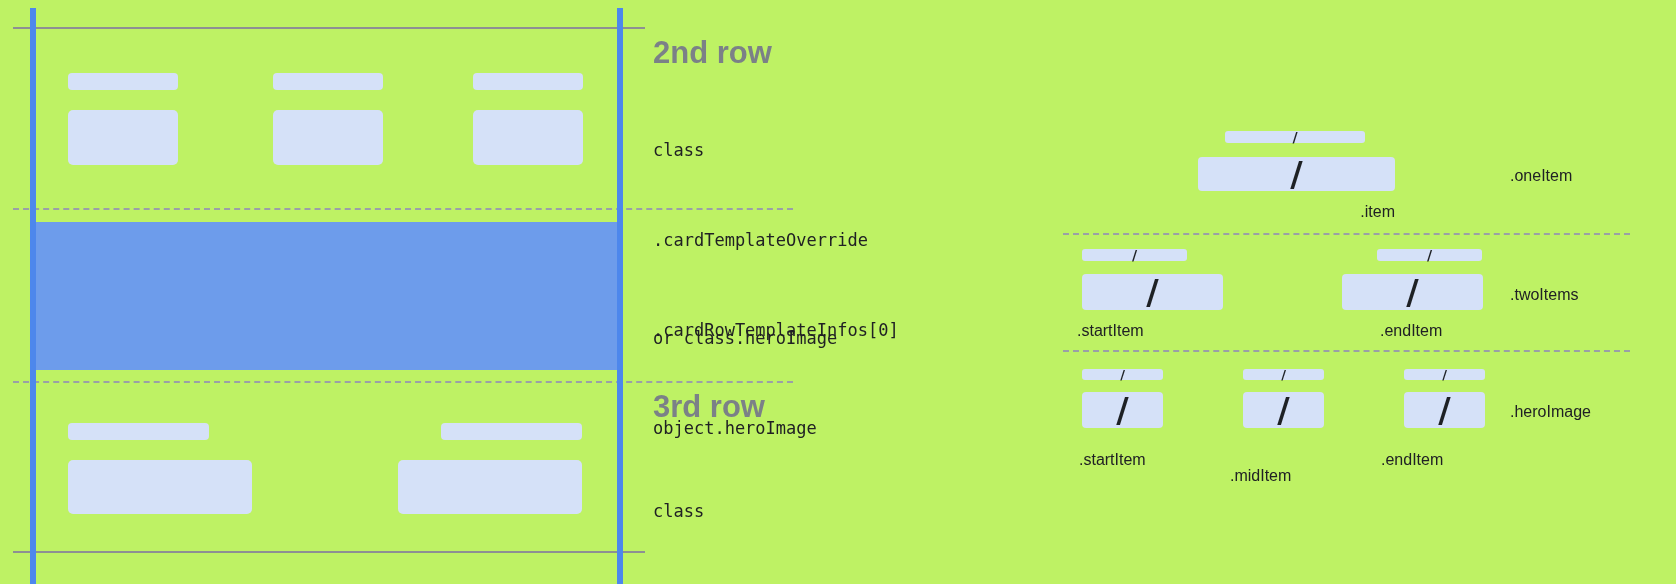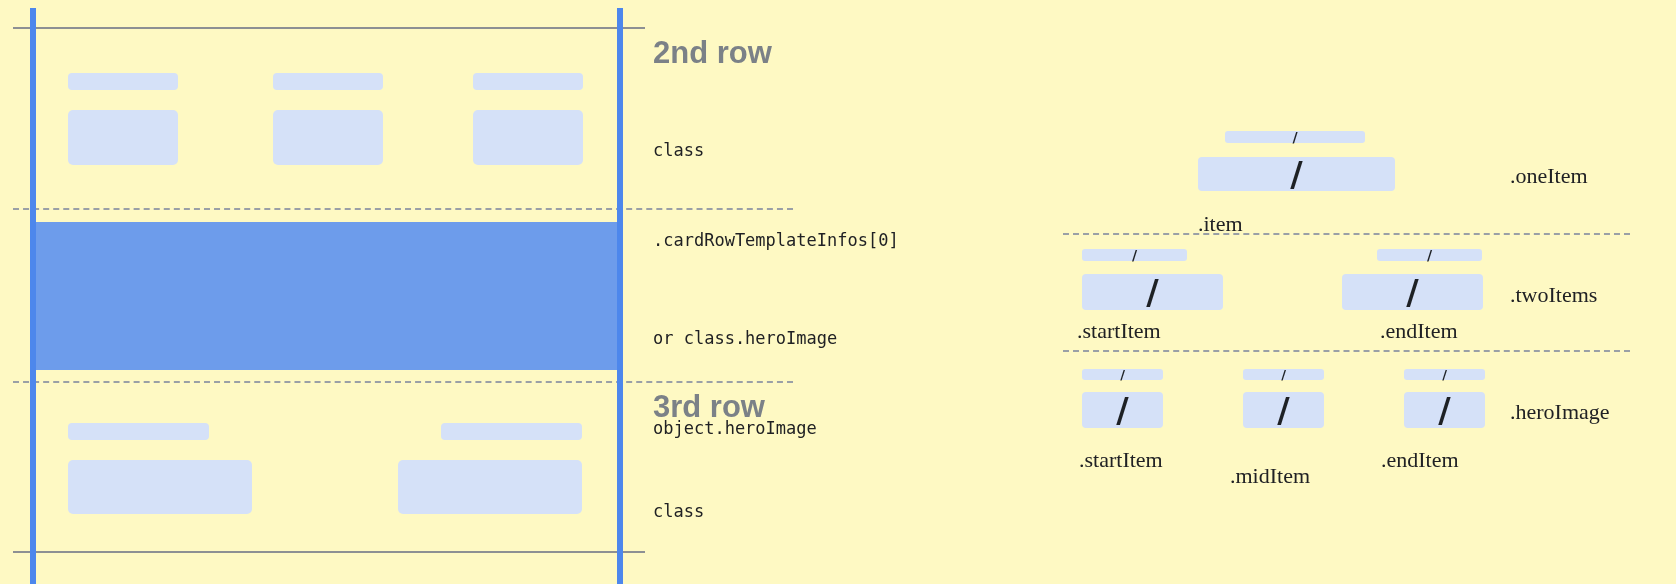--- a/index.html
+++ b/index.html
@@ -5,39 +5,39 @@
   :root{
     --guide-blue:#4d87ec;
     --hero-blue:#6d9ceb;
     --placeholder-blue:#d5e1f8;
     --line-gray:#8d9093;
     --dash-gray:#9aa0a6;
     --heading-gray:#7b8187;
     --code-dark:#202124;
   }
   html,body{margin:0;padding:0;background:#fff;}
-  .canvas{position:relative;width:1676px;height:584px;background:#fef9c3;overflow:hidden;}
+  .canvas{position:relative;width:1676px;height:584px;background:#bef264;overflow:hidden;}
   .vguide{position:absolute;width:6px;background:var(--guide-blue);}
   .solid{position:absolute;height:2px;background:var(--line-gray);}
   .dashed{position:absolute;height:0;border-top:2px dashed var(--dash-gray);}
   .hero{position:absolute;background:var(--hero-blue);}
   .bar{position:absolute;background:var(--placeholder-blue);border-radius:4px;
        display:flex;align-items:center;justify-content:center;
        font-family:"DejaVu Sans",sans-serif;font-weight:bold;color:#1e2125;}
   .bar.r5{border-radius:5px;}
   .slash-sm{font-size:14px;line-height:1;}
   .slash-xs{font-size:13px;line-height:1;}
   .slash-lg{font-size:34px;line-height:1;}
   .heading{position:absolute;font-family:"Liberation Sans",sans-serif;font-weight:700;
            font-size:31px;line-height:34px;color:var(--heading-gray);white-space:pre;}
   .code{position:absolute;font-family:"DejaVu Sans Mono",monospace;font-size:17px;
         line-height:30px;color:var(--code-dark);white-space:pre;}
-  .mlabel{position:absolute;font-family:Liberation Serif, serif;font-size:22px;
+  .mlabel{position:absolute;font-family:Liberation Sans, sans-serif;font-size:16px;
           line-height:24px;color:var(--code-dark);white-space:pre;}
-  .center{text-align:left;margin-top:12px;}
+  .center{text-align:right;}
 </style>
 </head>
 <body>
 
 <div class="canvas">
 
   <div>
     <div class="solid" style="left:13px;top:27px;width:632px;"></div>
     <div class="solid" style="left:13px;top:551px;width:632px;"></div>
     <div class="dashed" style="left:13px;top:208px;width:780px;"></div>
@@ -57,20 +57,21 @@
     <div class="bar" style="left:441px;top:423px;width:141px;height:17px;"></div>
     <div class="bar r5" style="left:398px;top:460px;width:184px;height:54px;"></div>
 
     <div class="vguide" style="left:30px;top:8px;height:576px;"></div>
     <div class="vguide" style="left:617px;top:8px;height:576px;"></div>
   </div>
 
   <div class="heading" style="left:653px;top:36px;">2nd row</div>
   <div class="code" style="left:653px;top:75px;">
     <div>class</div>
+    <div>.cardTemplateOverride</div>
     <div>.cardRowTemplateInfos[0]</div>
   </div>
 
   <div class="code" style="left:653px;top:263px;">
     <div>or class.heroImage</div>
     <div>object.heroImage</div>
   </div>
 
   <div class="heading" style="left:653px;top:390px;">3rd row</div>
   <div class="code" style="left:653px;top:436px;">

